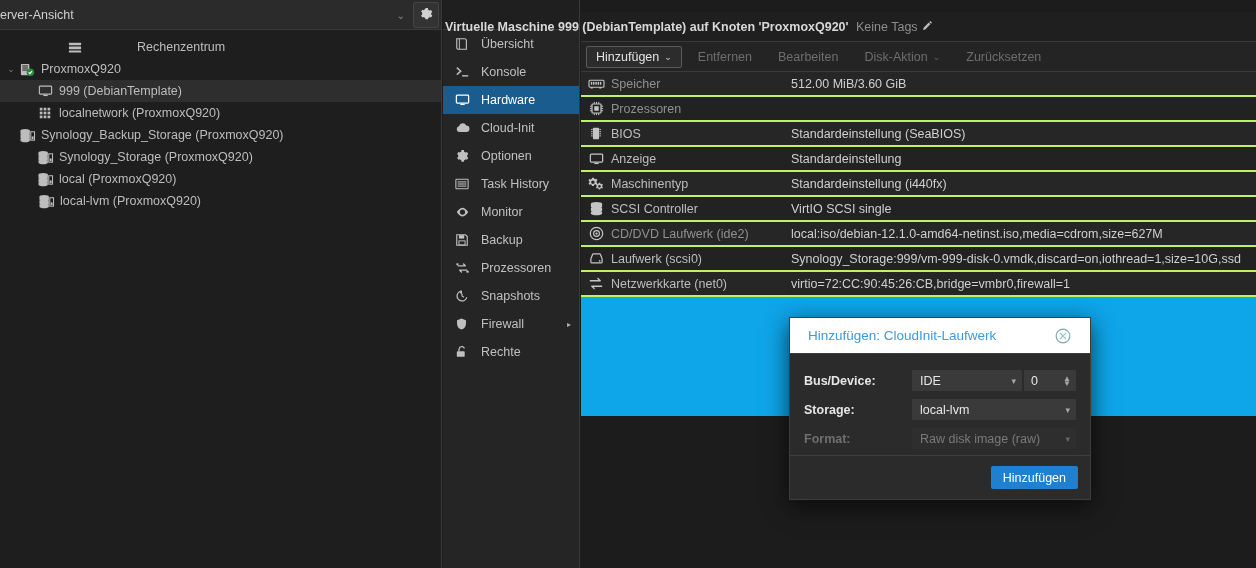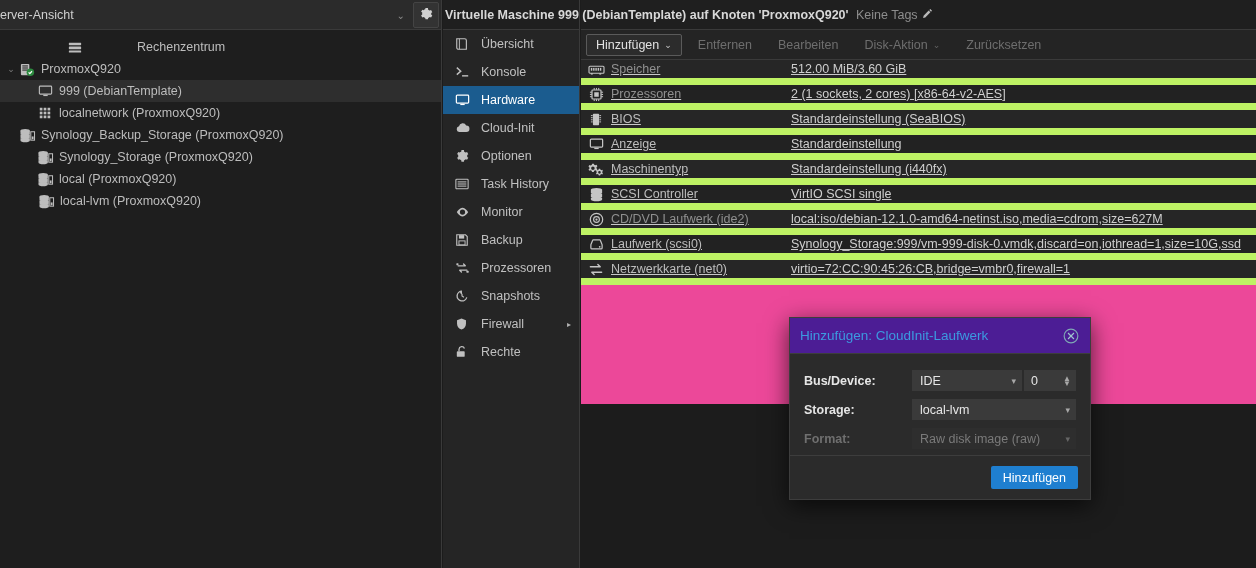--- a/index.html
+++ b/index.html
@@ -109,23 +109,23 @@
   }
   .menu-icon svg { fill: currentColor; }
   .menu-expand {
     position: absolute; right: 8px; top: 50%;
     transform: translateY(-50%);
     font-size: 8px; color: #b0b0b0;
   }
 
   
   #content {
-    position: absolute; left: 581px; top: 0;
+    position: absolute; left: 581px; top: 12px;
     width: 675px; height: 404px;
-    background: #ec4899;
+    background: #0ea5e9;
   }
   #titlebar {
     height: 30px;
     display: flex; align-items: center;
     border-bottom: 1px solid #3a3a3a;
     background: #1f1f1f;
     padding-left: 0px;
   }
   #vm-title {
     position: absolute; left: -136px; top: 8px;
@@ -162,25 +162,24 @@
     color: #e2e2e2;
   }
   .tb-btn.disabled { color: #6e6e6e; }
   .tb-caret { font-size: 9px; opacity: .85; }
 
   
   #hw-table { width: 100%; }
   .hw-row {
     display: flex; align-items: center;
     height: 25px;
-    border-bottom: 7px solid #bef264;
+    border-bottom: 2px solid #bef264;
     font-size: 12.5px;
     white-space: nowrap;
     overflow: hidden;
-    text-decoration: underline;
   }
   .hw-row:nth-child(odd) { background: #262626; }
   .hw-row:nth-child(even) { background: #222222; }
   .hw-icon {
     flex: 0 0 30px;
     display: flex; align-items: center; justify-content: center;
     color: #c5c5c5;
   }
   .hw-icon svg { fill: currentColor; display: block; }
   .hw-key {
@@ -201,23 +200,23 @@
     left: 789px; top: 317px;
     width: 302px; height: 183px;
     background: #2b2b2b;
     border: 1px solid #3d3d3d;
     box-shadow: 0 6px 22px rgba(0,0,0,.65);
     z-index: 50;
   }
   #dlg-header {
     height: 36px;
     display: flex; align-items: center;
-    padding: 0 10px;
+    padding: 0 18px;
     border-bottom: 1px solid #3d3d3d;
-    background: #4c1d95;
+    background: #ffffff;
   }
   #dlg-title {
     font-size: 13.5px; color: #3c9ae0;
     flex: 1 1 auto;
   }
   #dlg-close { width: 18px; height: 18px; }
   #dlg-close svg { display: block; }
 
   #dlg-body { padding: 12px 14px 8px 14px; }
   .dlg-field {
@@ -598,21 +597,20 @@
               <rect x="9.8" y="13" width="1.1" height="2"></rect>
               <rect x="1" y="5" width="2" height="1.1"></rect>
               <rect x="1" y="7.4" width="2" height="1.1"></rect>
               <rect x="1" y="9.8" width="2" height="1.1"></rect>
               <rect x="13" y="5" width="2" height="1.1"></rect>
               <rect x="13" y="7.4" width="2" height="1.1"></rect>
               <rect x="13" y="9.8" width="2" height="1.1"></rect>
             </svg>
           </span>
           <span class="hw-key dim">Prozessoren</span>
-          <span class="hw-val">2 (1 sockets, 2 cores) [x86-64-v2-AES]</span>
         </div>
         <div class="hw-row">
           <span class="hw-icon">
             <svg width="14" height="15" viewBox="0 0 16 16" fill="currentColor">
               <rect x="4.5" y="1.5" width="7" height="13" rx=".8"></rect>
               <rect x="2.2" y="3" width="2" height="1.1"></rect>
               <rect x="2.2" y="5.4" width="2" height="1.1"></rect>
               <rect x="2.2" y="7.8" width="2" height="1.1"></rect>
               <rect x="2.2" y="10.2" width="2" height="1.1"></rect>
               <rect x="11.8" y="3" width="2" height="1.1"></rect>

